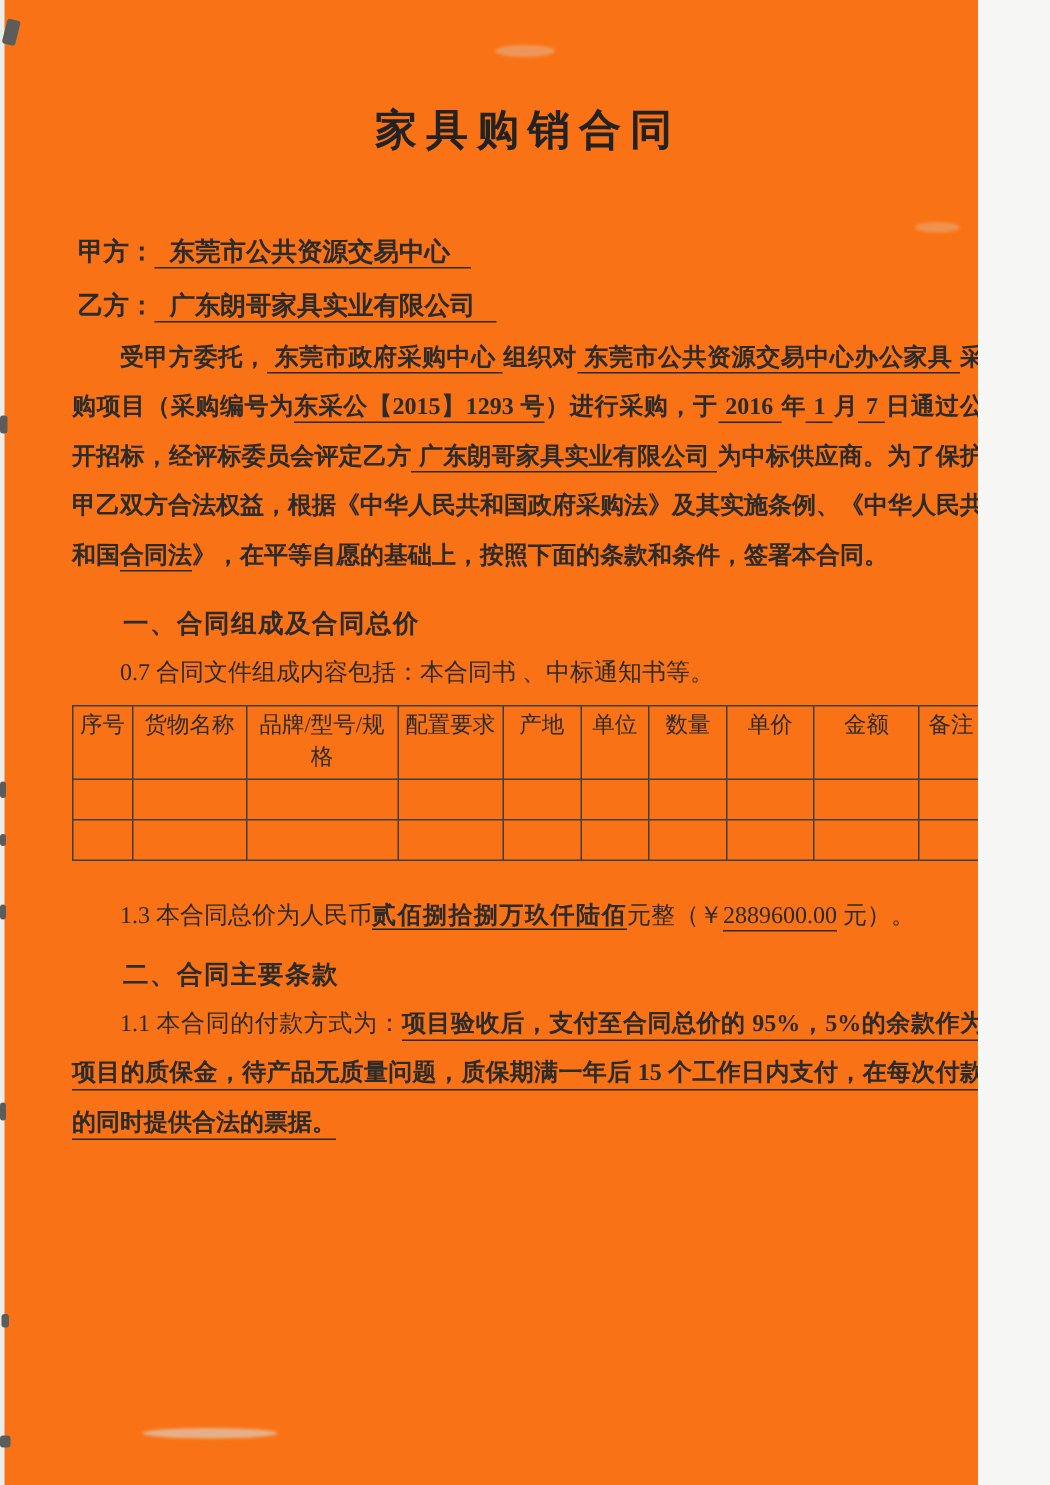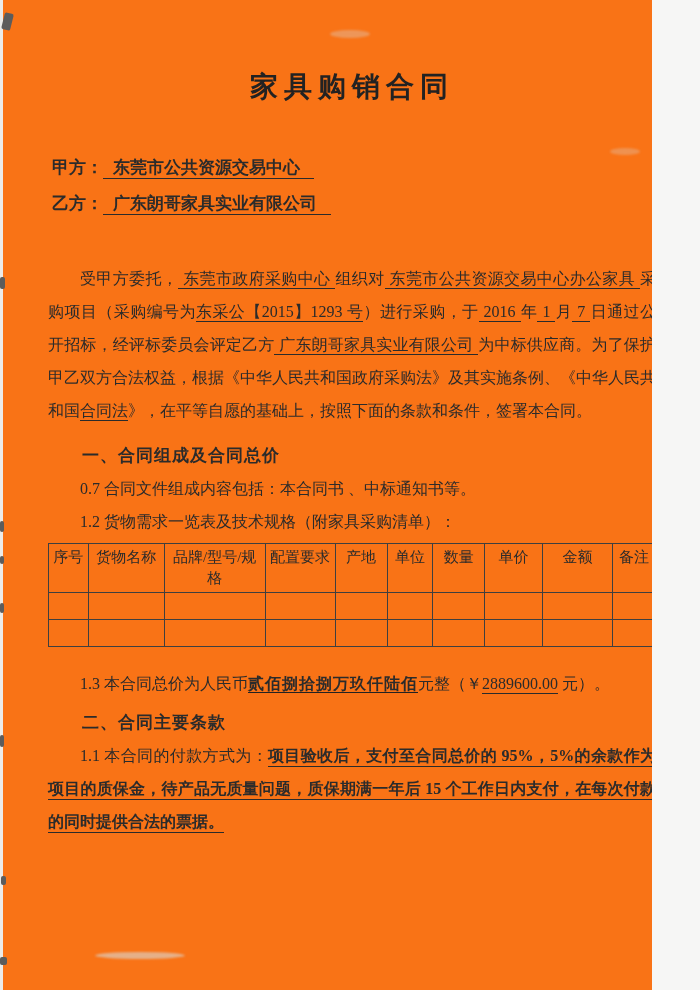--- a/index.html
+++ b/index.html
@@ -50,21 +50,21 @@
     border-bottom:1.6px solid #2b2b2b;
     padding:0 14px 1px 10px;
   }
   .body-par{
     margin:0;
     font-size:16px;
     line-height:33px;
     text-align:justify;
   }
   .indent{text-indent:2em;}
-  .intro{margin-top:40px;}
+  .intro{font-weight:bold;}
   .u{
     border-bottom:1.6px solid #2b2b2b;
     padding-bottom:1px;
   }
   .upad{padding-left:5px;padding-right:5px;}
   .sec-heading{
     margin:4px 0 0 0;
     font-size:17px;
     font-weight:bold;
     line-height:33px;
@@ -130,21 +130,20 @@
       <p class="party-line"><span>甲方：</span><span class="fill">东莞市公共资源交易中心</span></p>
       <p class="party-line"><span>乙方：</span><span class="fill">广东朗哥家具实业有限公司</span></p>
     </div>
 
     <p class="body-par indent intro"><span>受甲方委托，</span><span class="u upad">东莞市政府采购中心</span><span>组织对</span><span class="u upad">东莞市公共资源交易中心办公家具</span><span>采购项目（采购编号为</span><span class="u">东采公【2015】1293 号</span><span>）进行采购，于</span><span class="u upad">2016</span><span>年</span><span class="u upad">1</span><span>月</span><span class="u upad">7</span><span>日通过公开招标，经评标委员会评定乙方</span><span class="u upad">广东朗哥家具实业有限公司</span><span>为中标供应商。为了保护甲乙双方合法权益，根据《中华人民共和国政府采购法》及其实施条例、《中华人民共和国</span><span class="u">合同法</span><span>》，在平等自愿的基础上，按照下面的条款和条件，签署本合同。</span></p>
 
     <p class="sec-heading mt12">一、合同组成及合同总价</p>
 
     <p class="body-par indent">0.7 合同文件组成内容包括：本合同书 、中标通知书等。</p>
 
-    <p class="body-par indent">1.2 货物需求一览表及技术规格（附家具采购清单）：</p>
 
     <table class="goods">
       <colgroup>
         <col style="width:6.5%">
           <col style="width:12.5%">
           <col style="width:16.5%">
           <col style="width:11.5%">
           <col style="width:8.5%">
           <col style="width:7.5%">
           <col style="width:8.5%">

